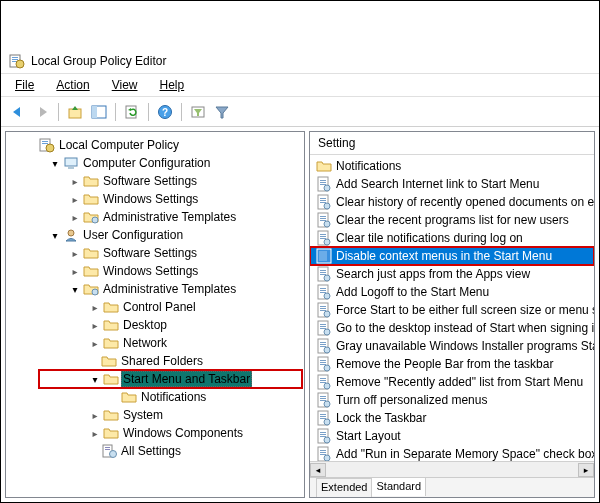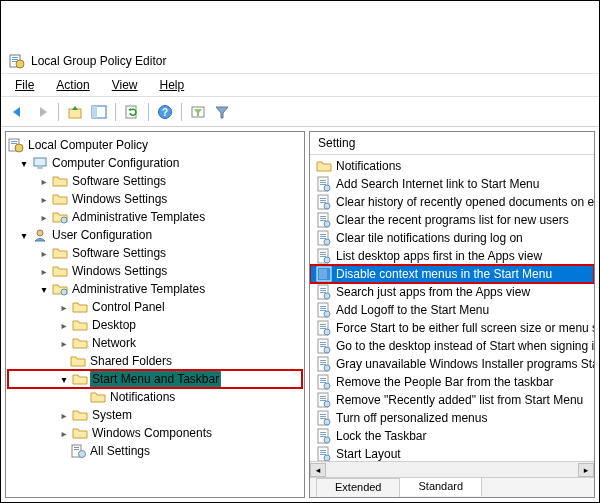--- a/index.html
+++ b/index.html
@@ -101,20 +101,21 @@
   .highlight-box {
     outline: 2px solid #d00000;
     outline-offset: -1px;
   }
   .tree-row {
     display: flex;
     align-items: center;
     gap: 2px;
     padding: 1px 0;
     white-space: nowrap;
+    margin-left: 31px;
   }
   .tree-label { padding: 0 2px; }
   .tree-row.selected .tree-label {
     background: #0f766e;
     border: 1px dotted #666;
     padding: 0 1px;
   }
   .expander {
     width: 12px; height: 12px;
     display: inline-flex; align-items: center; justify-content: center;
@@ -129,21 +130,21 @@
     display: inline-flex; align-items: center; justify-content: center;
   }
   .tabs {
     display: flex;
     border-top: 1px solid #ccc;
     height: 20px;
     background: #f4f4f4;
     font-size: 11px;
   }
   .tab {
-    padding: 2px 18px;
+    padding: 2px 4px;
     border-right: 1px solid #ccc;
     border-top: 1px solid #ccc;
     background: #fff;
     position: relative;
     top: -1px;
     cursor: default;
   }
   .tab:first-child {
     border-left: 1px solid #ccc;
     margin-left: 6px;
@@ -485,32 +486,20 @@
             <svg width="16" height="16" viewBox="0 0 16 16">
               <rect x="2" y="1" width="10" height="14" fill="#fff" stroke="#9a9a9a"></rect>
               <rect x="4" y="4" width="6" height="1" fill="#7aa0c8"></rect>
               <rect x="4" y="6" width="6" height="1" fill="#7aa0c8"></rect>
               <rect x="4" y="8" width="6" height="1" fill="#7aa0c8"></rect>
               <circle cx="11" cy="12" r="3" fill="#c8dff0" stroke="#6a90b0"></circle>
             </svg>
           </span>
           <span>Clear tile notifications during log on</span>
         </div>
-        <div class="list-item">
-          <span class="policy-icon">
-            <svg width="16" height="16" viewBox="0 0 16 16">
-              <rect x="2" y="1" width="10" height="14" fill="#fff" stroke="#9a9a9a"></rect>
-              <rect x="4" y="4" width="6" height="1" fill="#7aa0c8"></rect>
-              <rect x="4" y="6" width="6" height="1" fill="#7aa0c8"></rect>
-              <rect x="4" y="8" width="6" height="1" fill="#7aa0c8"></rect>
-              <circle cx="11" cy="12" r="3" fill="#c8dff0" stroke="#6a90b0"></circle>
-            </svg>
-          </span>
-          <span>List desktop apps first in the Apps view</span>
-        </div>
         <div class="list-item selected highlight-box">
           <span class="policy-icon">
             <svg width="16" height="16" viewBox="0 0 16 16">
               <rect x="1" y="1" width="14" height="14" fill="#3a90e0" stroke="#fff"></rect>
               <rect x="3" y="3" width="8" height="10" fill="#fff" opacity="0.25"></rect>
             </svg>
           </span>
           <span>Disable context menus in the Start Menu</span>
         </div>
         <div class="list-item">

